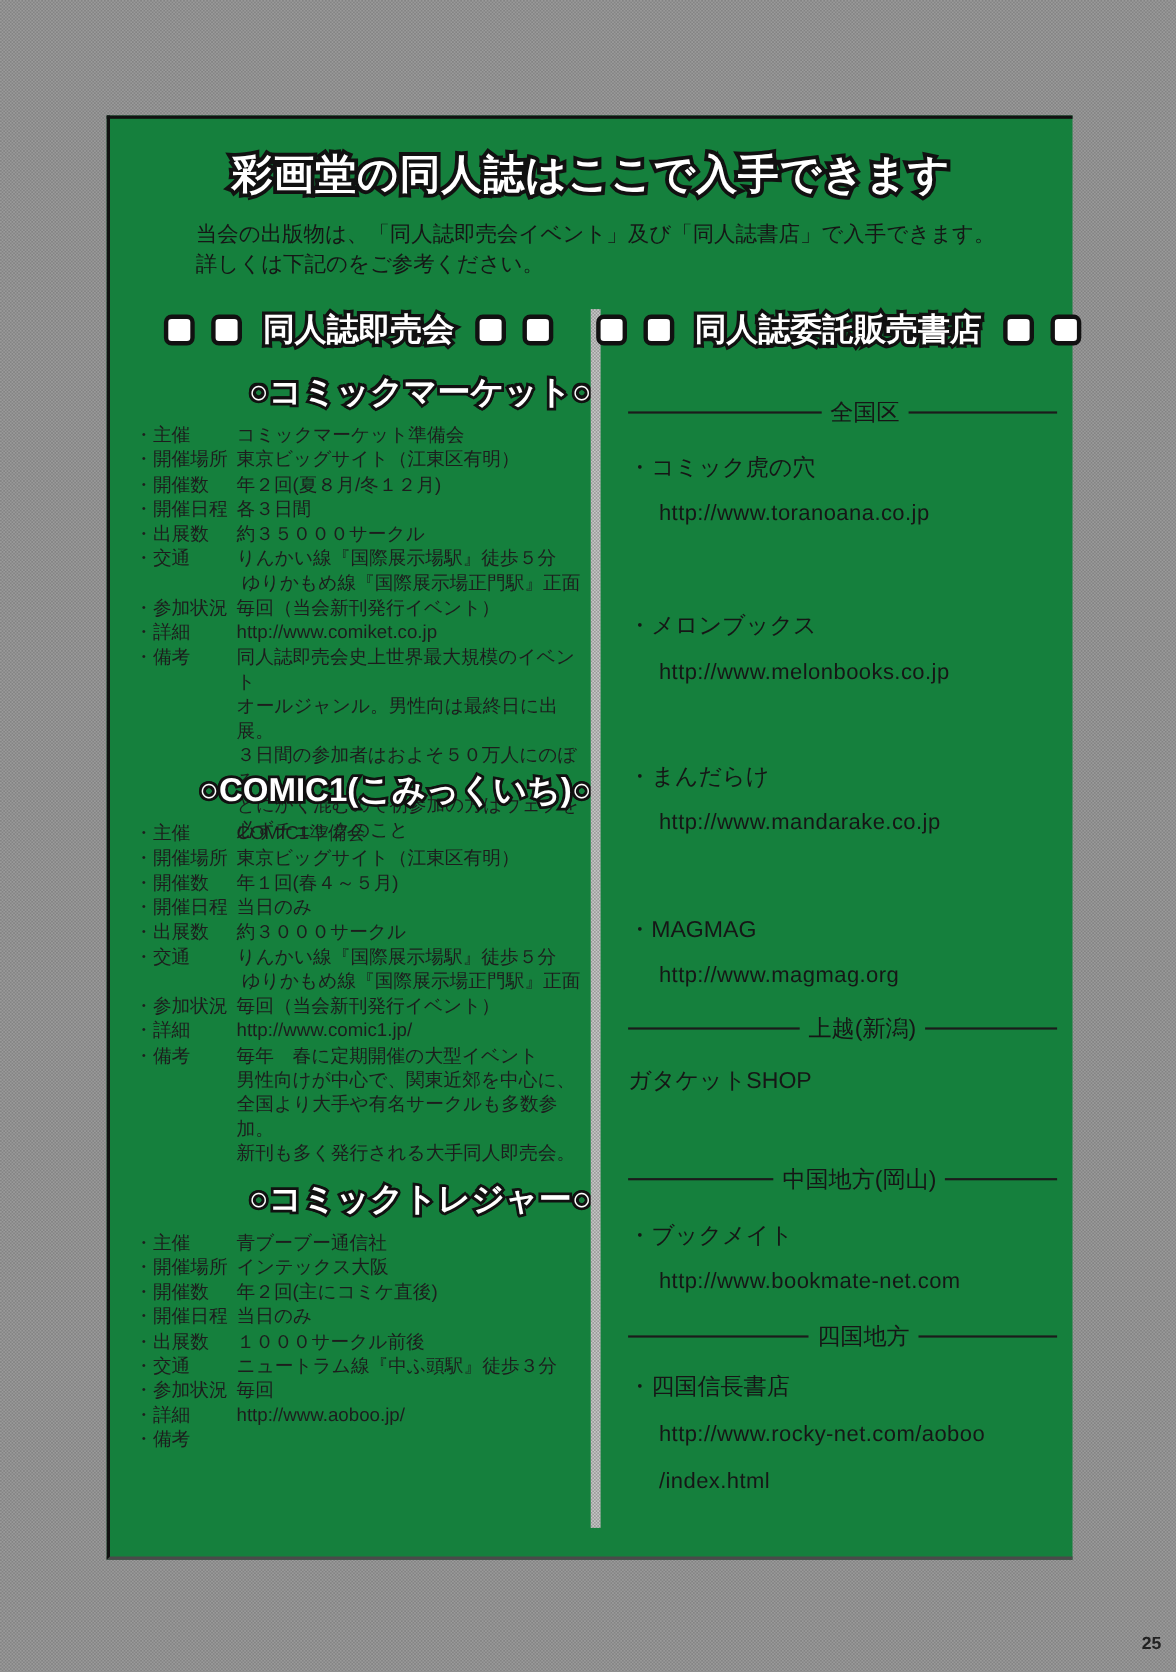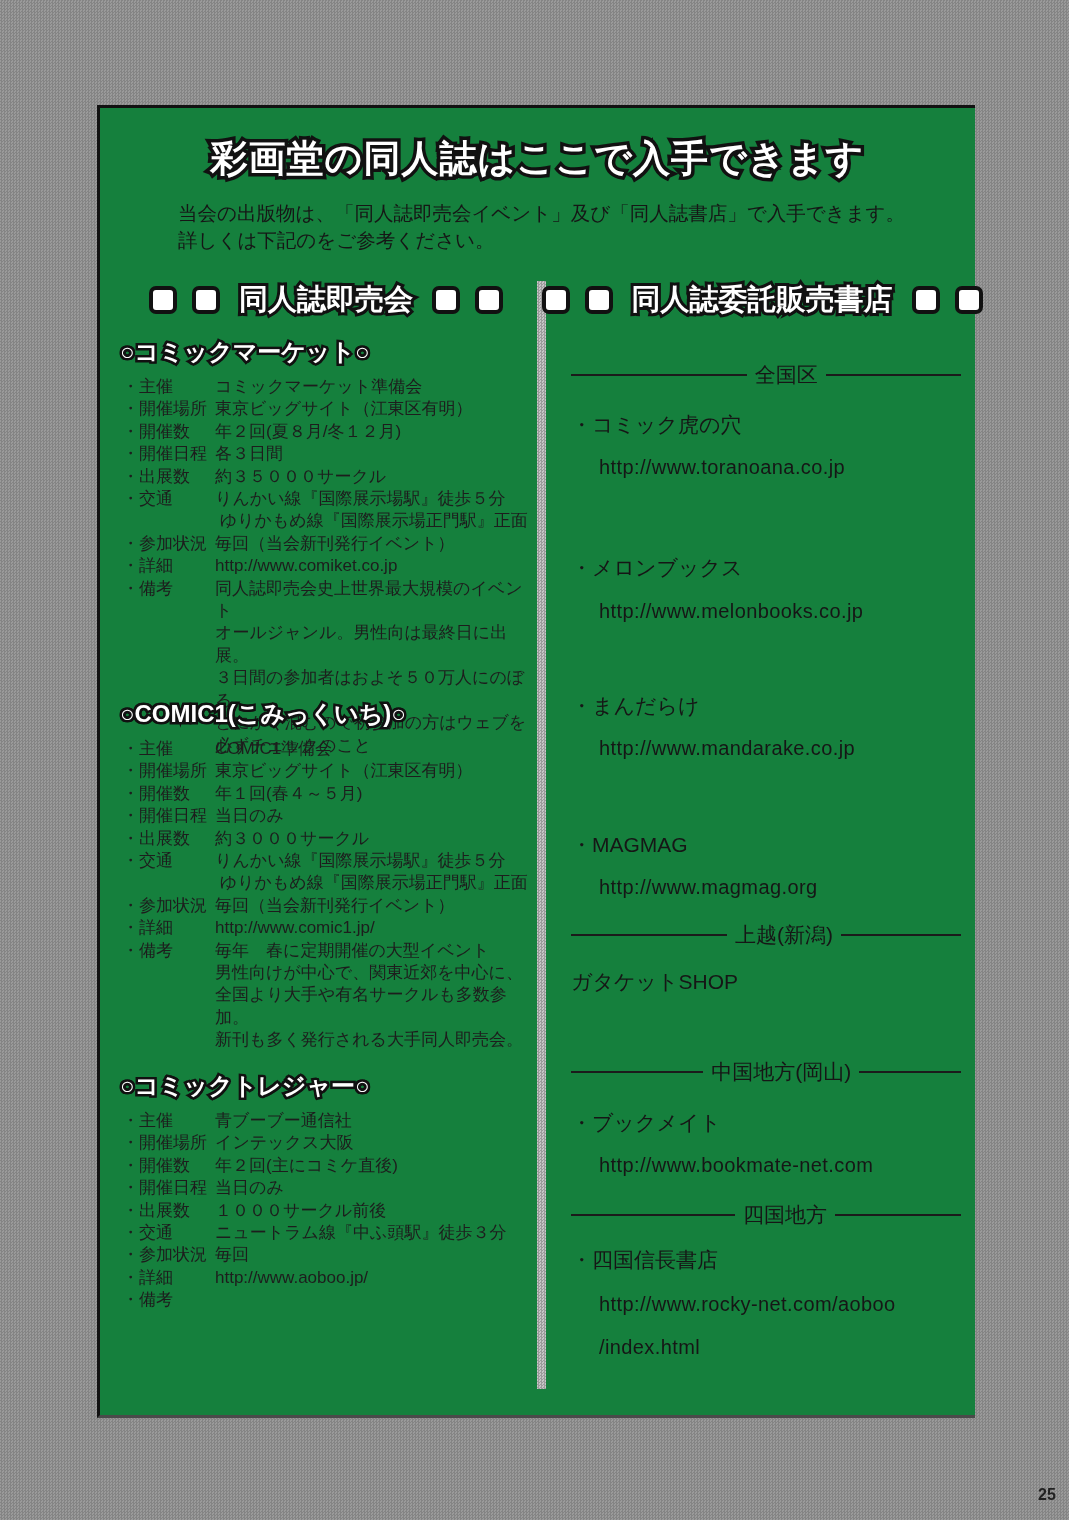--- a/index.html
+++ b/index.html
@@ -51,21 +51,21 @@
   .col-header{
     position:absolute;top:172px;left:0;right:0;
     display:flex;justify-content:center;align-items:center;gap:15px;
   }
   .sq{width:20px;height:20px;border:4px solid #111;border-radius:7px;background:#fff;flex-shrink:0;}
   .ch-text{font-size:29px;margin:0 4px;white-space:nowrap;}
   .ch-text.outlined::before{-webkit-text-stroke:6px #111;}
 
   .event{position:absolute;left:6px;right:0;}
   .ev0{top:228px}.ev1{top:590px}.ev2{top:962px}
-  .ev-title{font-size:24px;margin:0 0 8px 0;white-space:nowrap;}
+  .ev-title{font-size:30px;margin:0 0 8px 0;white-space:nowrap;text-align:right;}
   .ev-title.outlined::before{-webkit-text-stroke:5px #111;}
   .rows{font-size:17px;color:#1d1d1d;padding-left:2px;}
   .row{display:flex;align-items:flex-start;}
   .lbl{width:93px;flex-shrink:0;line-height:22.4px;white-space:nowrap;}
   .val{flex:1;}
   .ln{display:block;line-height:22.4px;white-space:pre-wrap;}
 
   .region{position:absolute;left:16px;right:8px;display:flex;align-items:center;gap:8px;}
   .rule{border-top:2px solid #1b1b1b;height:0;}
   .rule.l{flex:1.3;}

